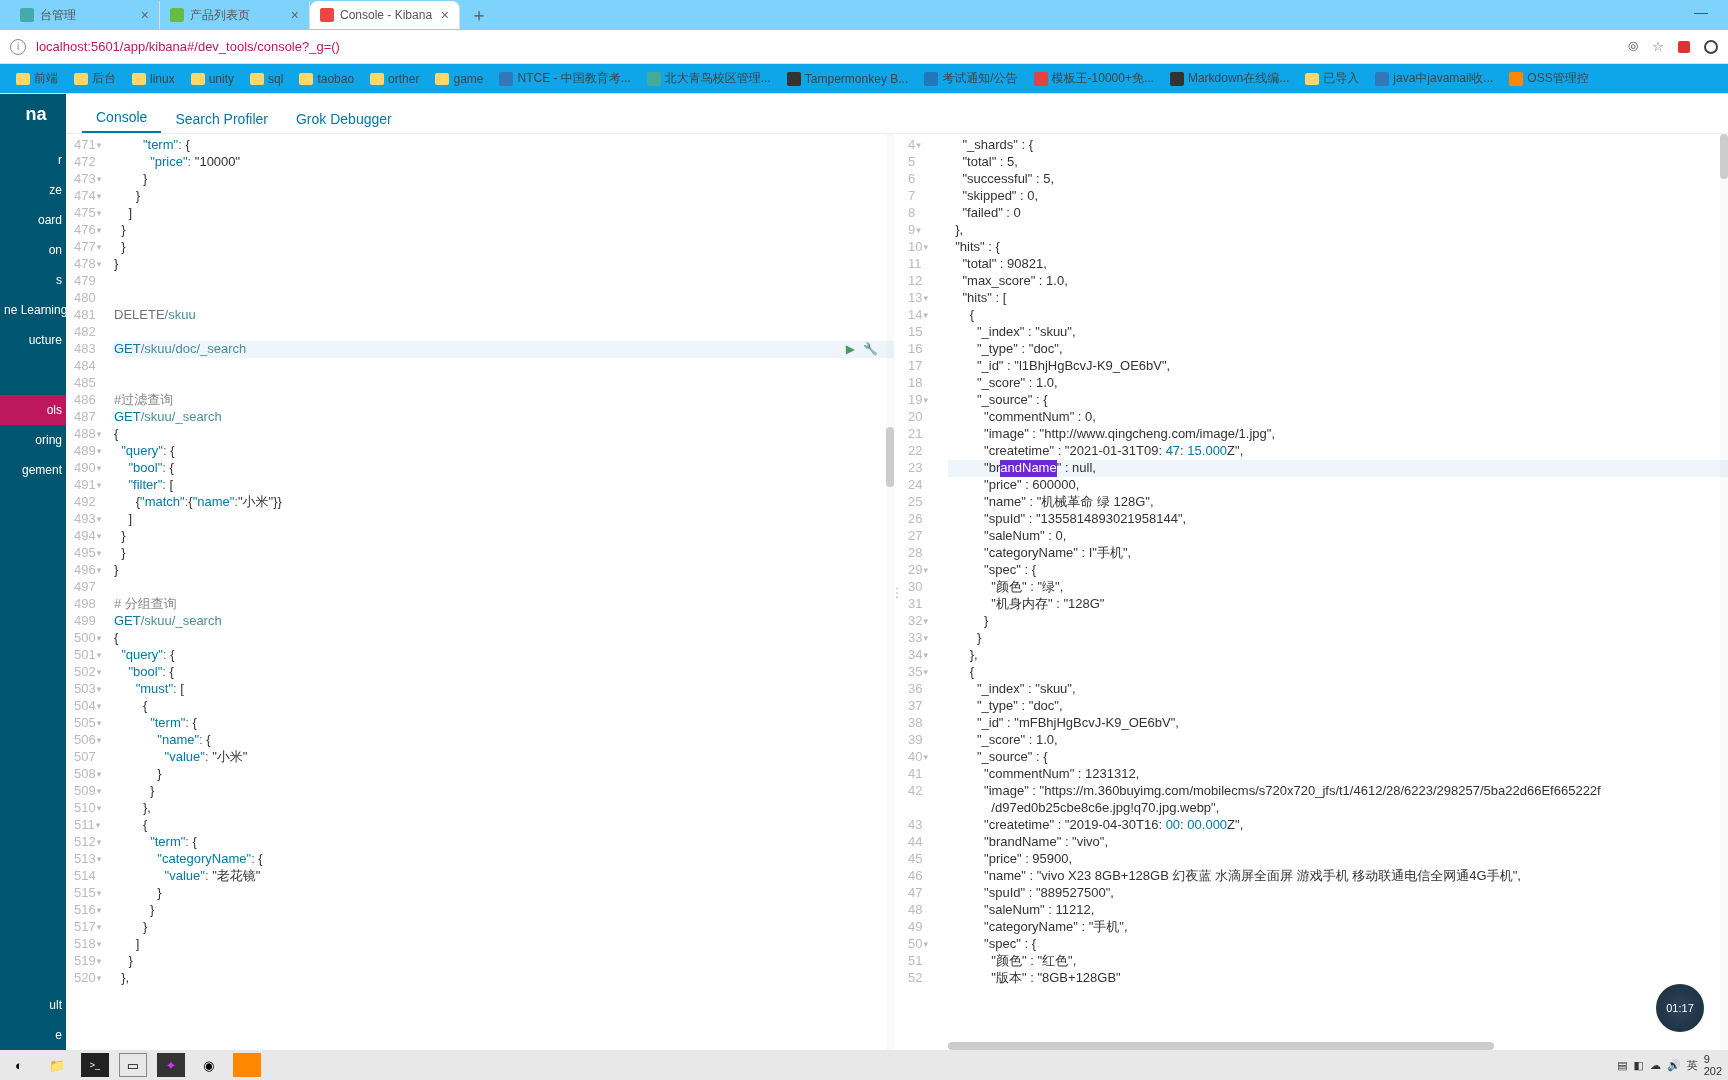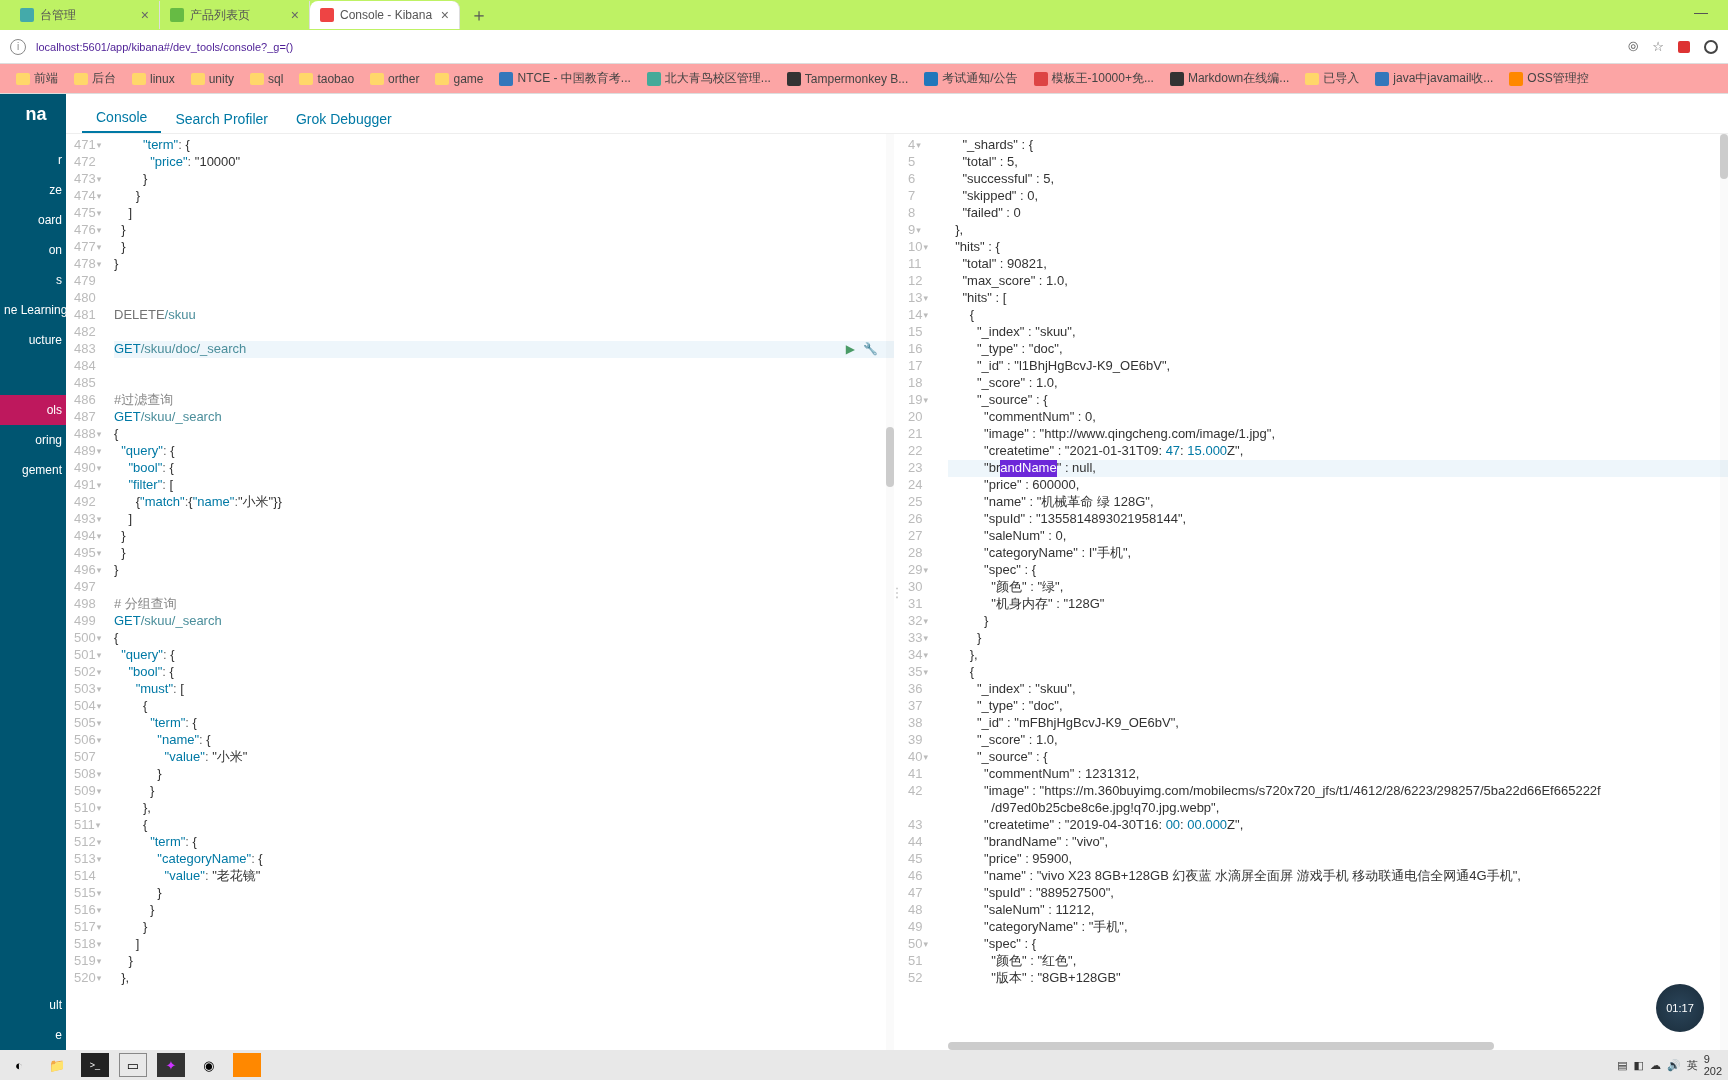--- a/index.html
+++ b/index.html
@@ -1,31 +1,31 @@
 <!DOCTYPE html>
 <html><head>
 <meta charset="utf-8">
 <style>
 * { margin: 0; padding: 0; box-sizing: border-box; font-family: -apple-system, "Segoe UI", Helvetica, Arial, sans-serif; }
 body { font-size: 13px; background: #fff; overflow: hidden; width: 1728px; height: 1080px; }
 
 
-.browser-tabs { height: 30px; background: #bef264; display: flex; align-items: center; padding-left: 10px; }
+.browser-tabs { height: 30px; background: #7dd3fc; display: flex; align-items: center; padding-left: 10px; }
 .tab { display: flex; align-items: center; padding: 0 10px; height: 28px; max-width: 200px; min-width: 150px; font-size: 12px; color: #555; border-right: 1px solid #ddd; position: relative; }
 .tab.active { background: #fff; border-radius: 8px 8px 0 0; }
 .tab-icon { width: 14px; height: 14px; margin-right: 6px; flex-shrink: 0; }
 .tab-close { margin-left: auto; color: #666; font-size: 14px; }
 .tab-add { padding: 0 10px; color: #555; font-size: 18px; }
 .addr-bar { height: 34px; background: #fff; display: flex; align-items: center; padding: 0 10px; border-bottom: 1px solid #ddd; }
 .addr-info { width: 16px; height: 16px; border: 1px solid #888; border-radius: 50%; display: flex; align-items: center; justify-content: center; font-size: 10px; color: #888; margin-right: 10px; }
-.addr-url { flex: 1; font-size: 11px; color: #4c1d95; }
+.addr-url { flex: 1; font-size: 13px; color: #be185d; }
 .addr-icons { display: flex; gap: 14px; align-items: center; color: #666; }
 
 
-.bookmarks { height: 30px; background: #fca5a5; display: flex; align-items: center; padding: 0 10px; gap: 4px; border-bottom: 1px solid #ddd; font-size: 12px; }
+.bookmarks { height: 30px; background: #0ea5e9; display: flex; align-items: center; padding: 0 10px; gap: 4px; border-bottom: 1px solid #ddd; font-size: 12px; }
 .bkm { display: flex; align-items: center; gap: 4px; padding: 2px 6px; color: #444; white-space: nowrap; }
 .folder-icon { width: 14px; height: 12px; background: #ffd76a; border-radius: 2px; flex-shrink: 0; }
 .fav-icon { width: 14px; height: 14px; border-radius: 2px; flex-shrink: 0; }
 
 
 .main { display: flex; height: calc(100% - 124px); }
 .sidebar { width: 66px; background: #005571; color: #fff; display: flex; flex-direction: column; padding-top: 10px; }
 .sidebar .logo-text { font-size: 18px; font-weight: 600; padding: 0 0 20px 6px; text-align:center;}
 .sidebar-item { padding: 8px 4px; font-size: 12px; text-align: right; white-space: nowrap; overflow: hidden; }
 .sidebar-item.active { background: #be185d; }

